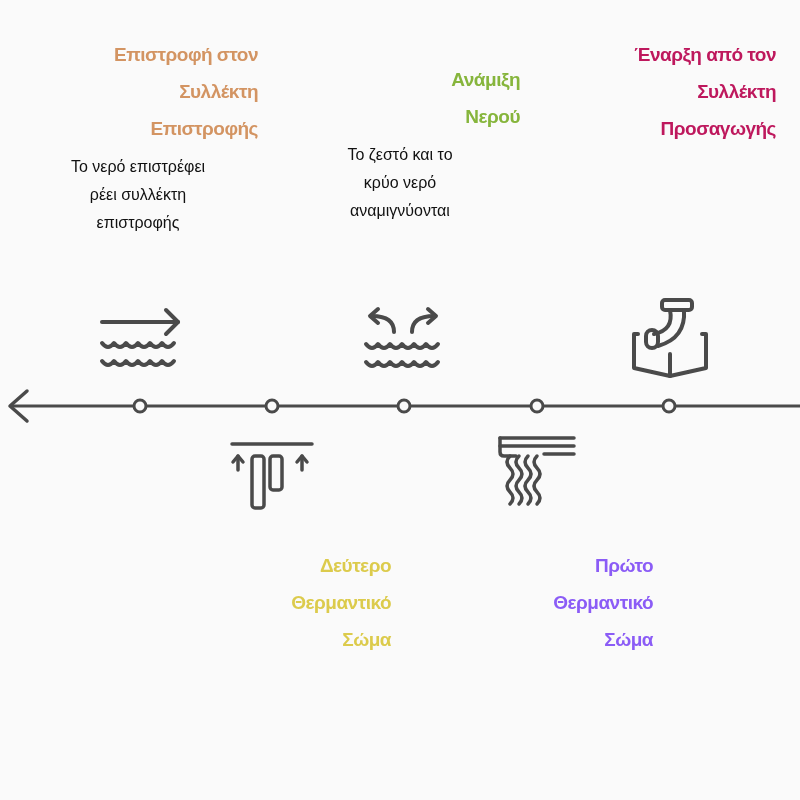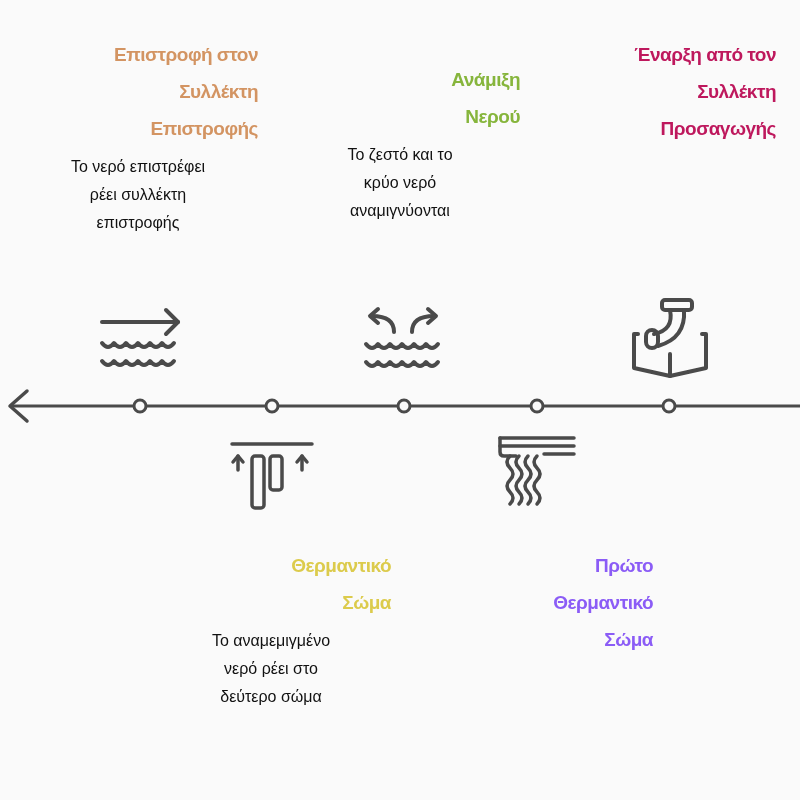--- a/index.html
+++ b/index.html
@@ -122,27 +122,23 @@
 <div class="block" style="left:536px;top:36px;">
   <div class="title" style="color:#be185d;">
     <div>Έναρξη από τον</div>
     <div>Συλλέκτη</div>
     <div>Προσαγωγής</div>
   </div>
 </div>
 
 <div class="block" style="left:151px;top:547px;">
   <div class="title" style="color:#dccb4c;">
+    <div>Δεύτερο</div>
     <div>Θερμαντικό</div>
     <div>Σώμα</div>
-  </div>
-  <div class="desc">
-    <div>Το αναμεμιγμένο</div>
-    <div>νερό ρέει στο</div>
-    <div>δεύτερο σώμα</div>
   </div>
 </div>
 
 <div class="block" style="left:413px;top:547px;">
   <div class="title" style="color:#8b5cf6;">
     <div>Πρώτο</div>
     <div>Θερμαντικό</div>
     <div>Σώμα</div>
   </div>
 </div>

